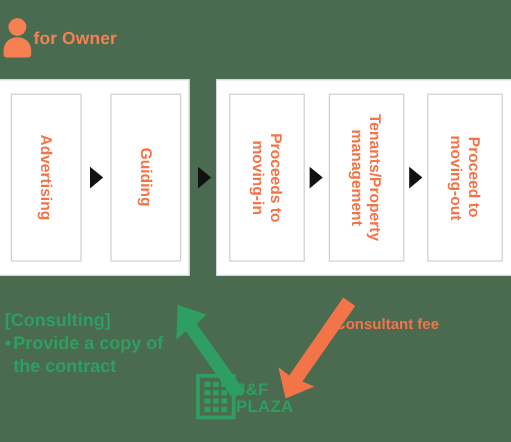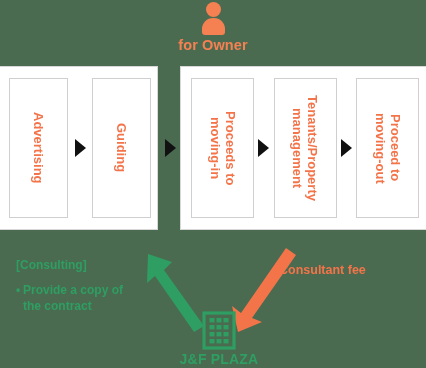--- a/index.html
+++ b/index.html
@@ -16,21 +16,20 @@
   }
 
   
   #owner-header {
     position: absolute;
     left: 0;
     top: 2px;
     width: 426px;
     height: 58px;
     display: flex;
-    flex-direction: column;
     align-items: center;
     justify-content: flex-start;
   }
   #person-icon {
     width: 28px;
     height: 32px;
     position: relative;
   }
   #person-icon .head {
     position: absolute;
@@ -131,39 +130,38 @@
     width: 18px;
     height: 18px;
     display: flex;
     align-items: center;
     justify-content: center;
   }
 
   
   #consulting-block {
     position: absolute;
-    left: 16px;
+    left: 4px;
     top: 258px;
     width: 152px;
     color: #2e9e63;
-    font-size: 12px;
+    font-size: 15px;
     font-weight: bold;
     line-height: 1.28;
   }
   #consulting-block .heading { display: block; }
   #consulting-block ul {
     list-style: none;
     margin: 0;
     padding: 0;
   }
   #consulting-block li {
     position: relative;
     padding-left: 7px;
     white-space: pre-line;
-    margin-top: 10px;
   }
   #consulting-block li::before {
     content: "\2022";
     position: absolute;
     left: 0;
     top: 0;
   }
 
   #fee-block {
     position: absolute;
@@ -208,21 +206,20 @@
     height: 86px;
   }
 
   
   #plaza-logo {
     position: absolute;
     left: 163px;
     top: 310px;
     width: 112px;
     display: flex;
-    flex-direction: column;
     align-items: center;
   }
   #building-icon {
     width: 34px;
     height: 40px;
   }
   #plaza-name {
     margin-top: 2px;
     color: #2e9e63;
     font-size: 14px;

